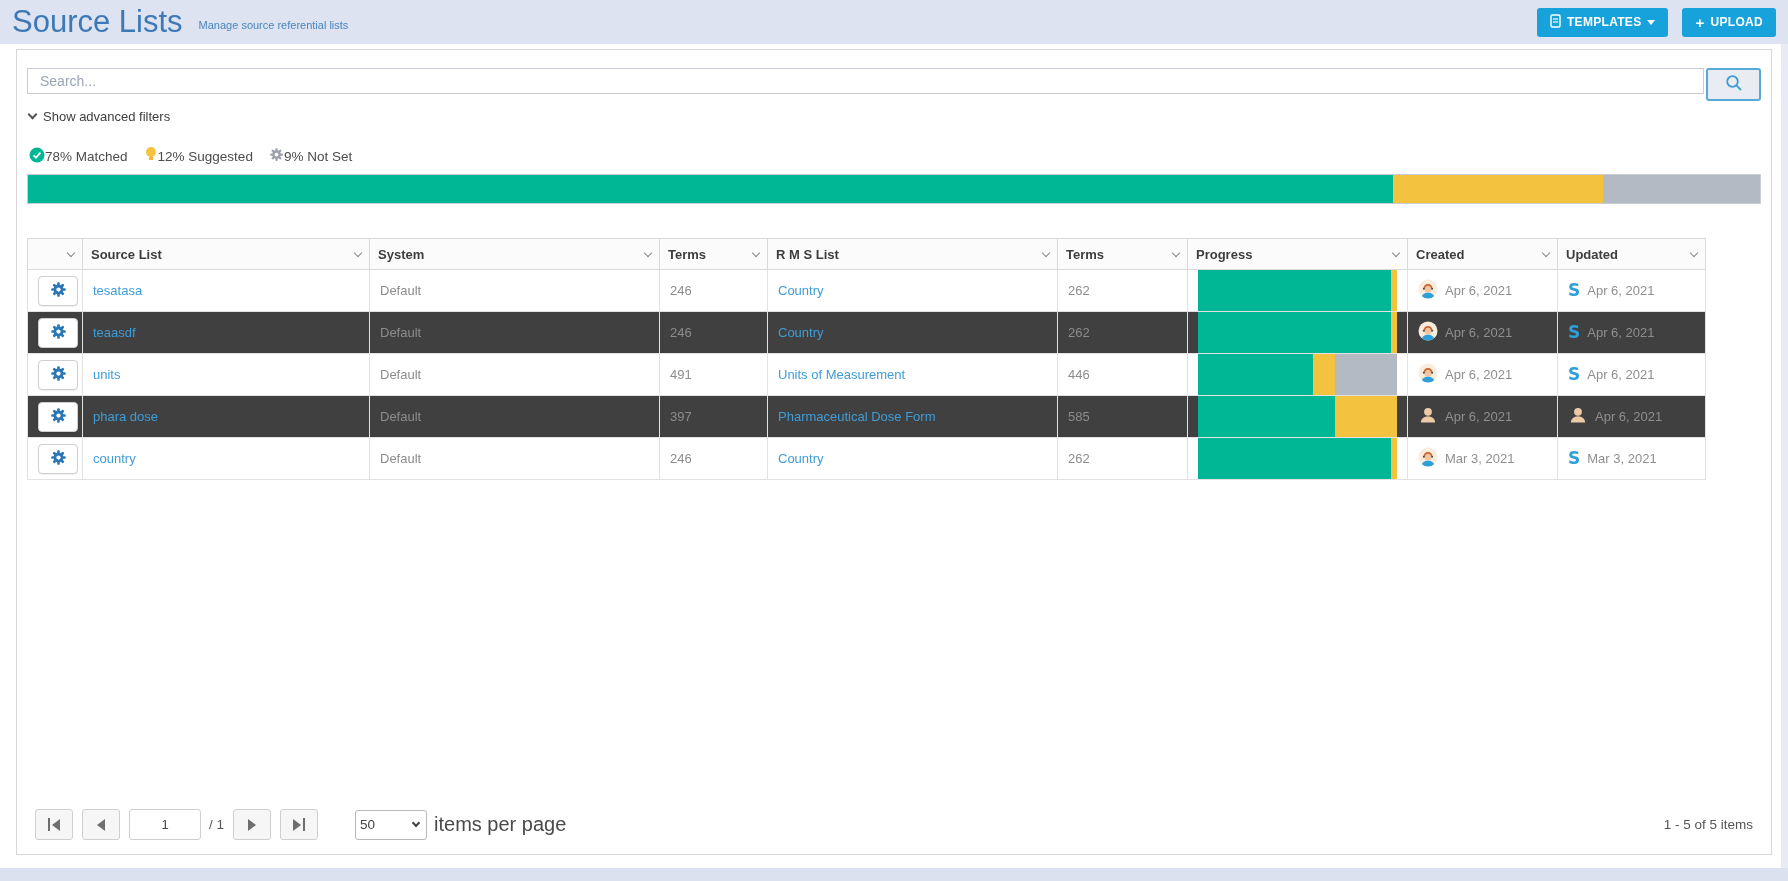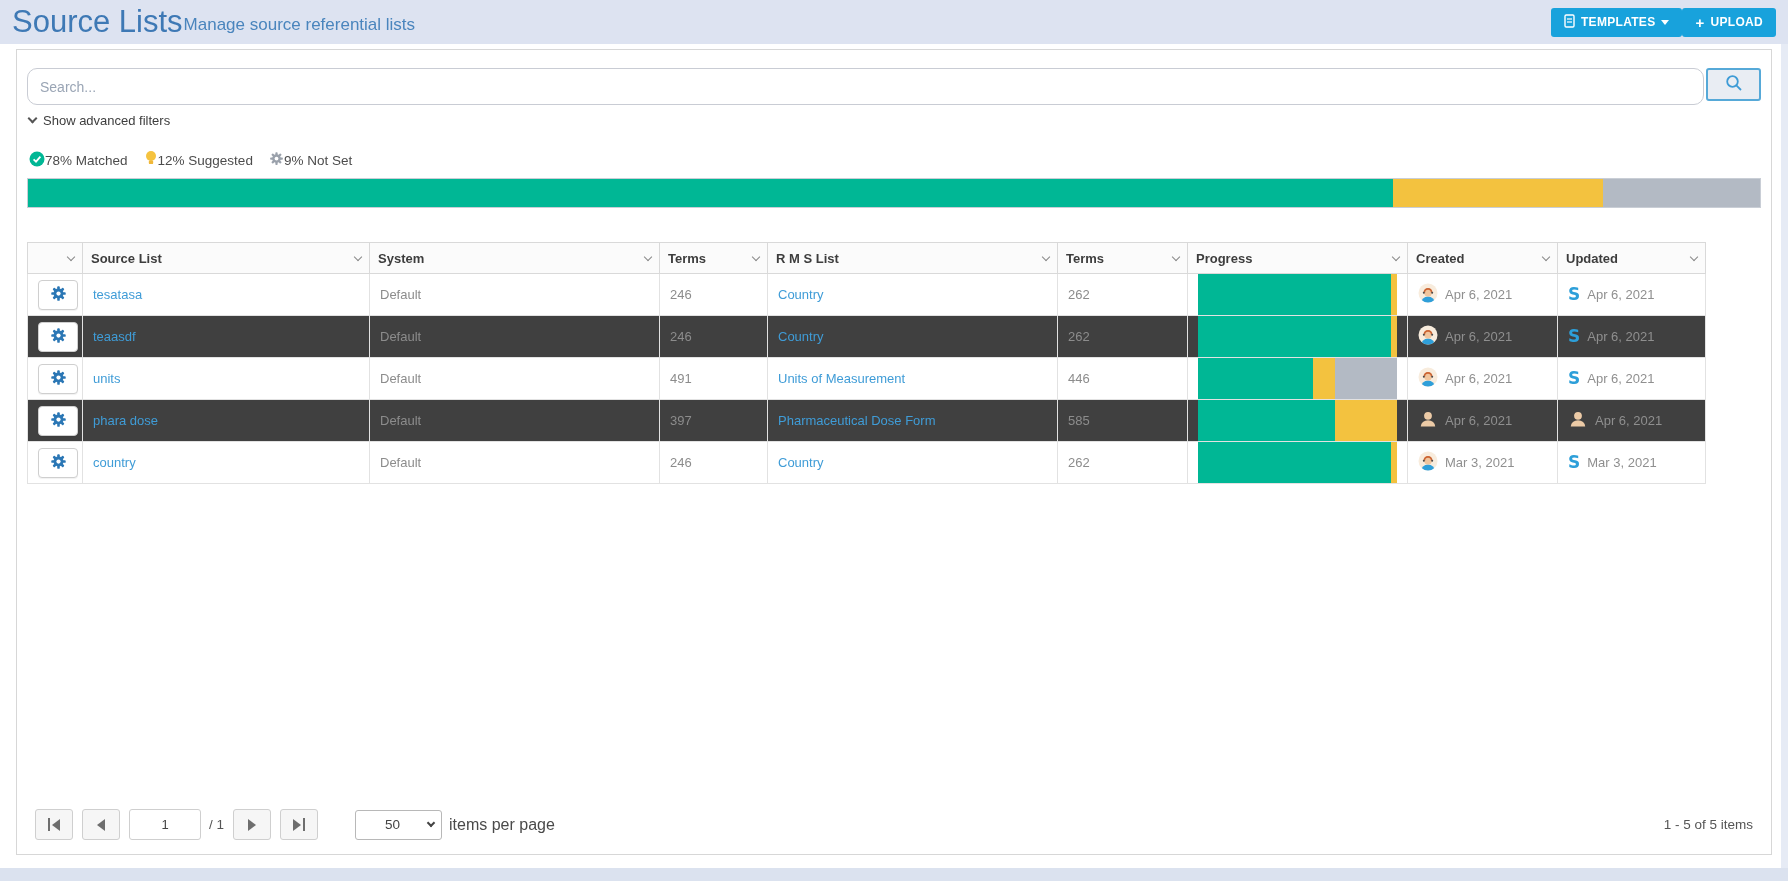--- a/index.html
+++ b/index.html
@@ -3,40 +3,40 @@
 <meta charset="utf-8">
 <style>
   * { margin:0; padding:0; box-sizing:border-box; }
   html,body { width:1788px; height:881px; overflow:hidden; background:#fff;
     font-family:"Liberation Sans","DejaVu Sans",sans-serif; }
 
   
   .top-strip { position:absolute; left:0; top:0; width:100%; height:44px;
     background:#dde3f1; display:flex; align-items:center; padding:0 12px; }
   .page-title { color:#3e79b5; font-size:31px; font-weight:400; }
-  .page-subtitle { color:#4a85bd; font-size:17px; margin-left:1px; margin-top:6px; }
-  .strip-buttons { margin-left:auto; display:flex; gap:0;border-radius:11px; }
+  .page-subtitle { color:#4a85bd; font-size:11px; margin-left:16px; margin-top:6px; }
+  .strip-buttons { margin-left:auto; display:flex; gap:14px;border-radius:11px; }
   .btn-blue { background:#18a2dc; color:#fff; border:none; border-radius:3px;
     font-family:inherit; font-size:12px; font-weight:bold; letter-spacing:.3px;
     height:29px; padding:0 13px; display:flex; align-items:center; gap:6px; cursor:pointer; }
   .caret-down { width:0; height:0; border-left:4px solid transparent;
     border-right:4px solid transparent; border-top:5px solid #fff; }
   .plus-glyph { font-size:15px; font-weight:bold; line-height:1; }
 
   
   .right-strip { position:absolute; right:0; top:44px; width:7px; bottom:0; background:#e6ebf5; }
   .bottom-strip { position:absolute; left:0; bottom:0; width:100%; height:13px; background:#dbe2ef; }
 
   
   .panel { position:absolute; left:16px; top:49px; width:1756px; height:806px;
     background:#fff; border:1px solid #d7d7d7; display:flex; flex-direction:column;
     padding:18px 10px 10px 10px; }
 
   .search-row { display:flex; }
-  .search-input { flex:1; height:37px; border:1px solid #c9ccd4; border-radius:10px;
+  .search-input { flex:1; height:26px; border:1px solid #c9ccd4; border-radius:0;
     padding:0 12px; font-family:inherit; font-size:14px; color:#556; outline:none; }
   .search-input::placeholder { color:#9aa5b5; }
   .search-btn { width:55px; height:33px; margin-left:2px; background:#e9edf3;
     border:2px solid #56a9d8; border-radius:3px; display:flex; align-items:center;
     justify-content:center; cursor:pointer; }
 
   .filters-toggle { display:flex; align-items:center; gap:7px; margin:8px 0 0 2px;
     font-size:13px; color:#3d3d3d; cursor:pointer; width:max-content; }
   .chev { width:7px; height:7px; border-right:2px solid #555; border-bottom:2px solid #555;
     transform:rotate(45deg); margin-top:-4px; }
@@ -78,22 +78,22 @@
     border-radius:3px; margin-right:9px; display:inline-flex; align-items:center;
     justify-content:center; gap:2px; cursor:pointer; }
   .tri-left { width:0; height:0; border-top:6px solid transparent;
     border-bottom:6px solid transparent; border-right:8px solid #6e6e6e; }
   .tri-right { width:0; height:0; border-top:6px solid transparent;
     border-bottom:6px solid transparent; border-left:8px solid #6e6e6e; }
   .pg-bar { width:2px; height:13px; background:#6e6e6e; }
   .page-input { width:72px; height:31px; border:1px solid #cfcfcf; border-radius:3px;
     text-align:center; font-family:inherit; font-size:13px; color:#444; margin-right:8px; }
   .page-total { margin-right:9px; color:#555; }
-  .size-select { width:87px; height:30px; border:1px solid #b8b8b8; border-radius:3px;
-    background:#fff; display:inline-flex; align-items:center; padding:0 7px 0 29px;
+  .size-select { width:72px; height:30px; border:1px solid #b8b8b8; border-radius:3px;
+    background:#fff; display:inline-flex; align-items:center; padding:0 7px 0 4px;
     margin:0 7px 0 28px; color:#444; cursor:pointer; }
   .size-select .chev { margin-left:auto; border-color:#444; width:6px; height:6px; }
   .range-label { margin-left:auto; color:#555; }
 </style>
 </head>
 <body>
 
 <div class="top-strip">
   <span class="page-title">Source Lists</span>
   <span class="page-subtitle">Manage source referential lists</span>
@@ -514,16 +514,16 @@
       <span class="tri-right"></span>
     </button>
     <button class="pg-btn">
       <span class="tri-right"></span>
       <span class="pg-bar"></span>
     </button>
     <div class="size-select">
       <span>50</span>
       <span class="chev"></span>
     </div>
-    <span style="font-size:16px;">items per page</span>
+    <span style="font-size:20px;">items per page</span>
     <span class="range-label">1 - 5 of 5 items</span>
   </div>
 </div>
 
 </body></html>

